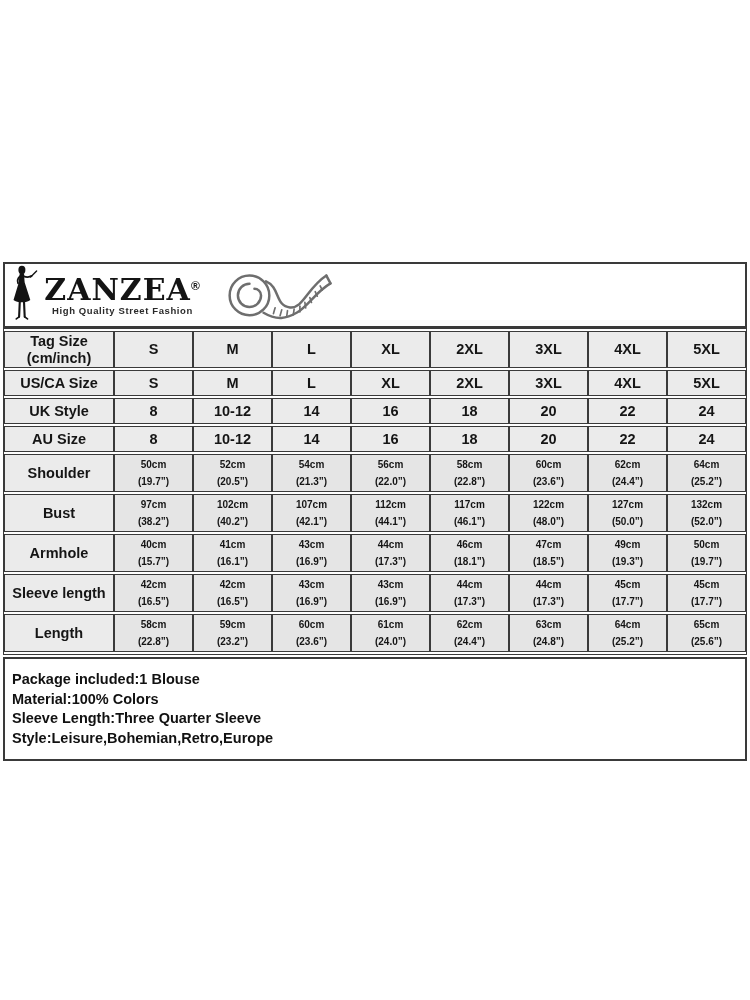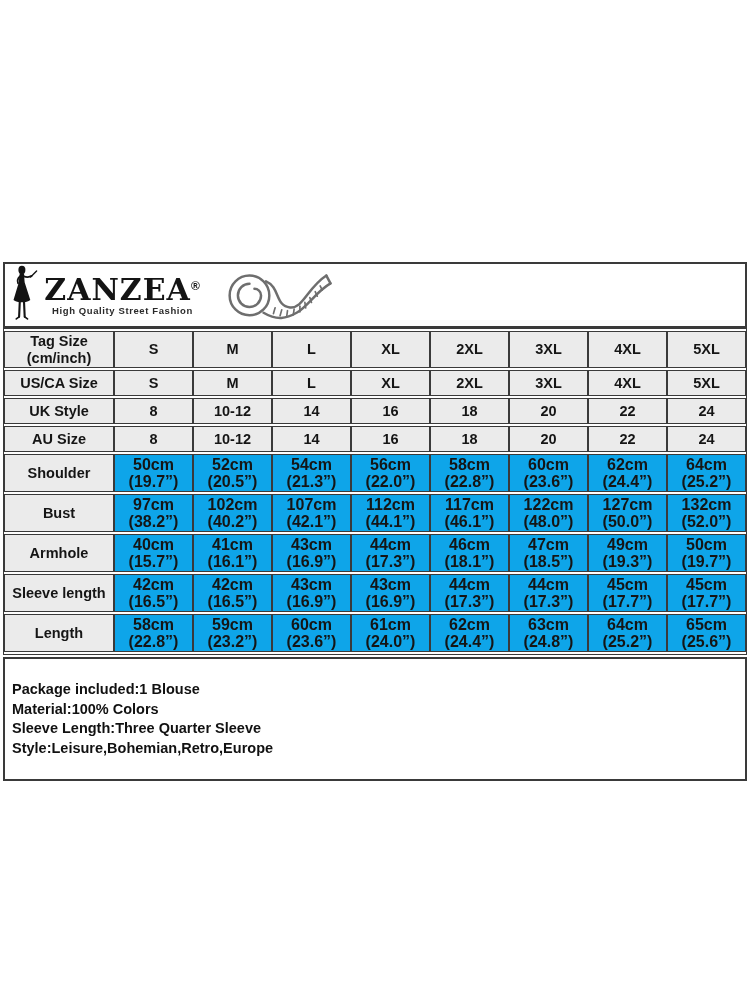--- a/index.html
+++ b/index.html
@@ -21,26 +21,26 @@
   .tape{width:150px;display:flex;align-items:center;justify-content:center;flex-shrink:0;}
 
   
   table.size{width:100%;table-layout:fixed;border-collapse:separate;border-spacing:0 2px;
              border:1px solid #3a3a3a;}
   table.size td{border:1px solid #3a3a3a;text-align:center;vertical-align:middle;
                 font-weight:bold;color:#151515;padding:0;overflow:hidden;}
   col.c-label{width:110px;}
   .row-header td{height:35px;font-size:14.5px;background:#ebebeb;line-height:17px;}
   .row-size td{height:24px;font-size:14.5px;background:#ebebeb;}
-  .row-measure td{height:36px;font-size:16px;line-height:17px;background:#0ea5e9;}
+  .row-measure td{height:36px;font-size:10px;line-height:17px;background:#e5e5e5;}
   .row-measure td.label, .row-header td.label, .row-size td.label{background:#ebebeb;font-size:14.5px;}
 
   
   .info-box{box-sizing:border-box;border:2px solid #3a3a3a;margin-top:2px;background:#fff;
-            padding:21px 7px;font-size:14.5px;font-weight:bold;line-height:19.5px;color:#111;}
+            padding:11px 7px;font-size:14.5px;font-weight:bold;line-height:19.5px;color:#111;}
 </style>
 </head>
 <body>
 
 <div class="page">
   <div class="sheet">
 
     <div class="header-box">
       <div class="logo">
         <span class="logo-figure">

